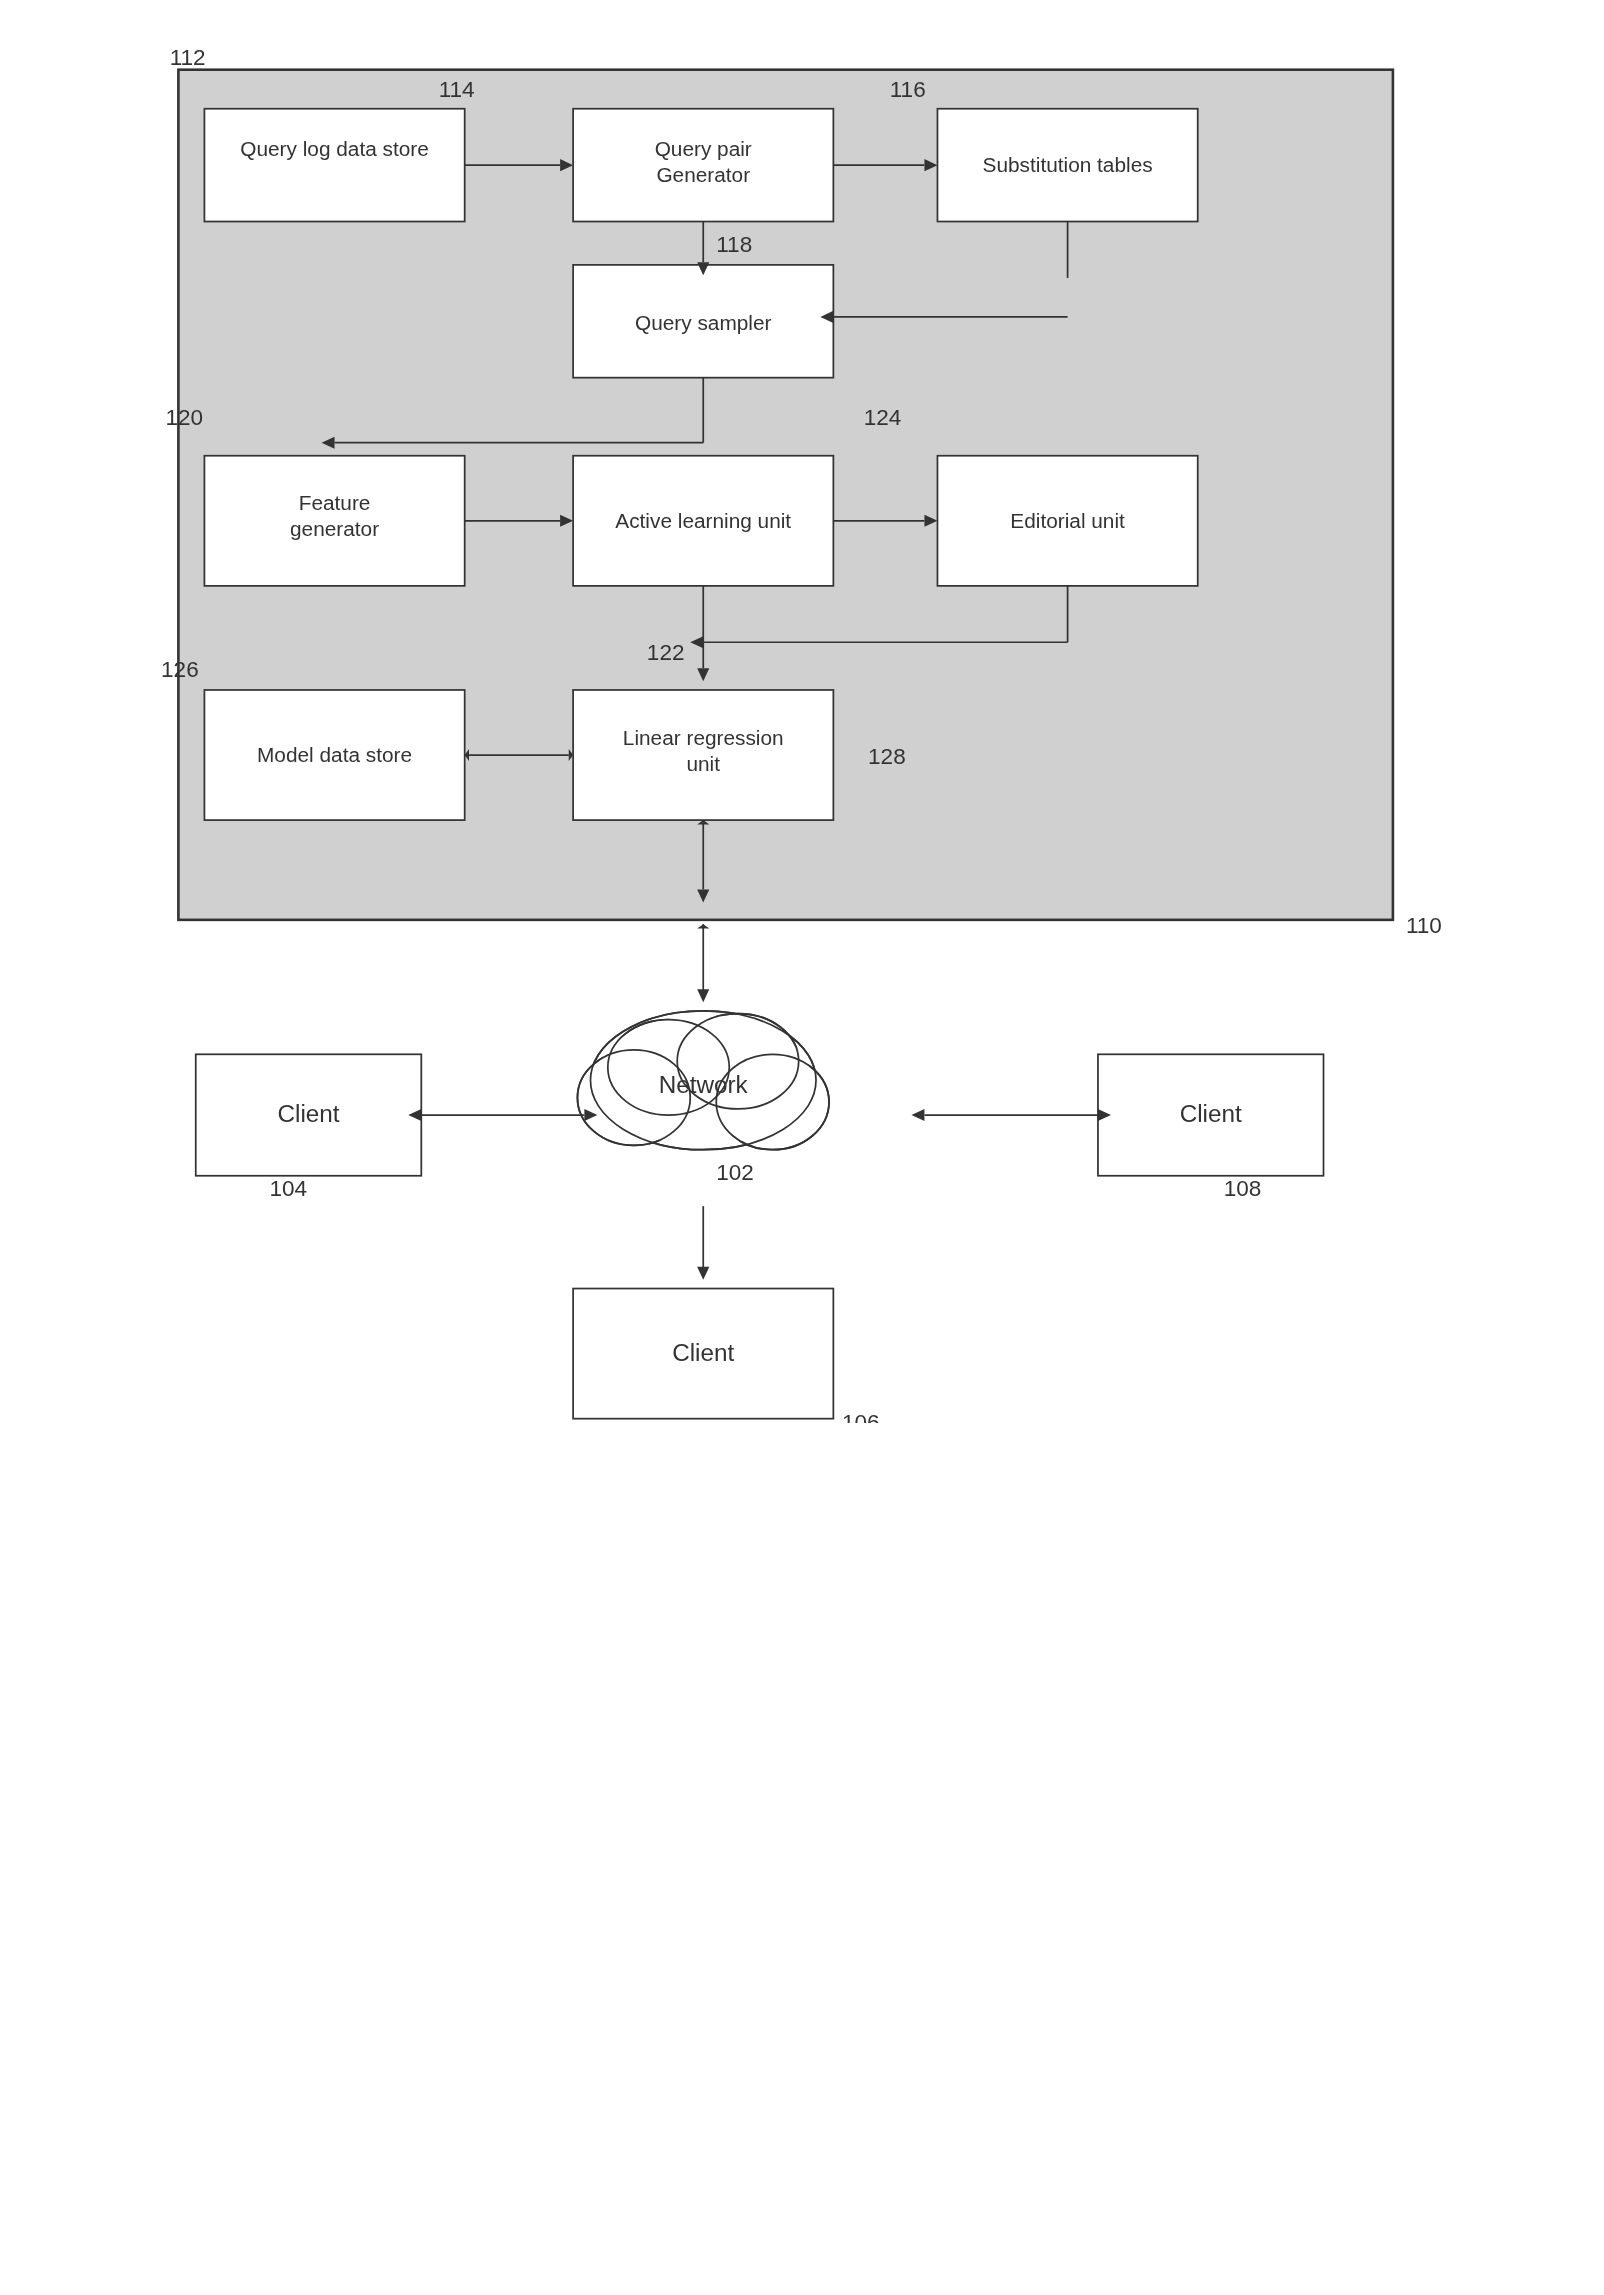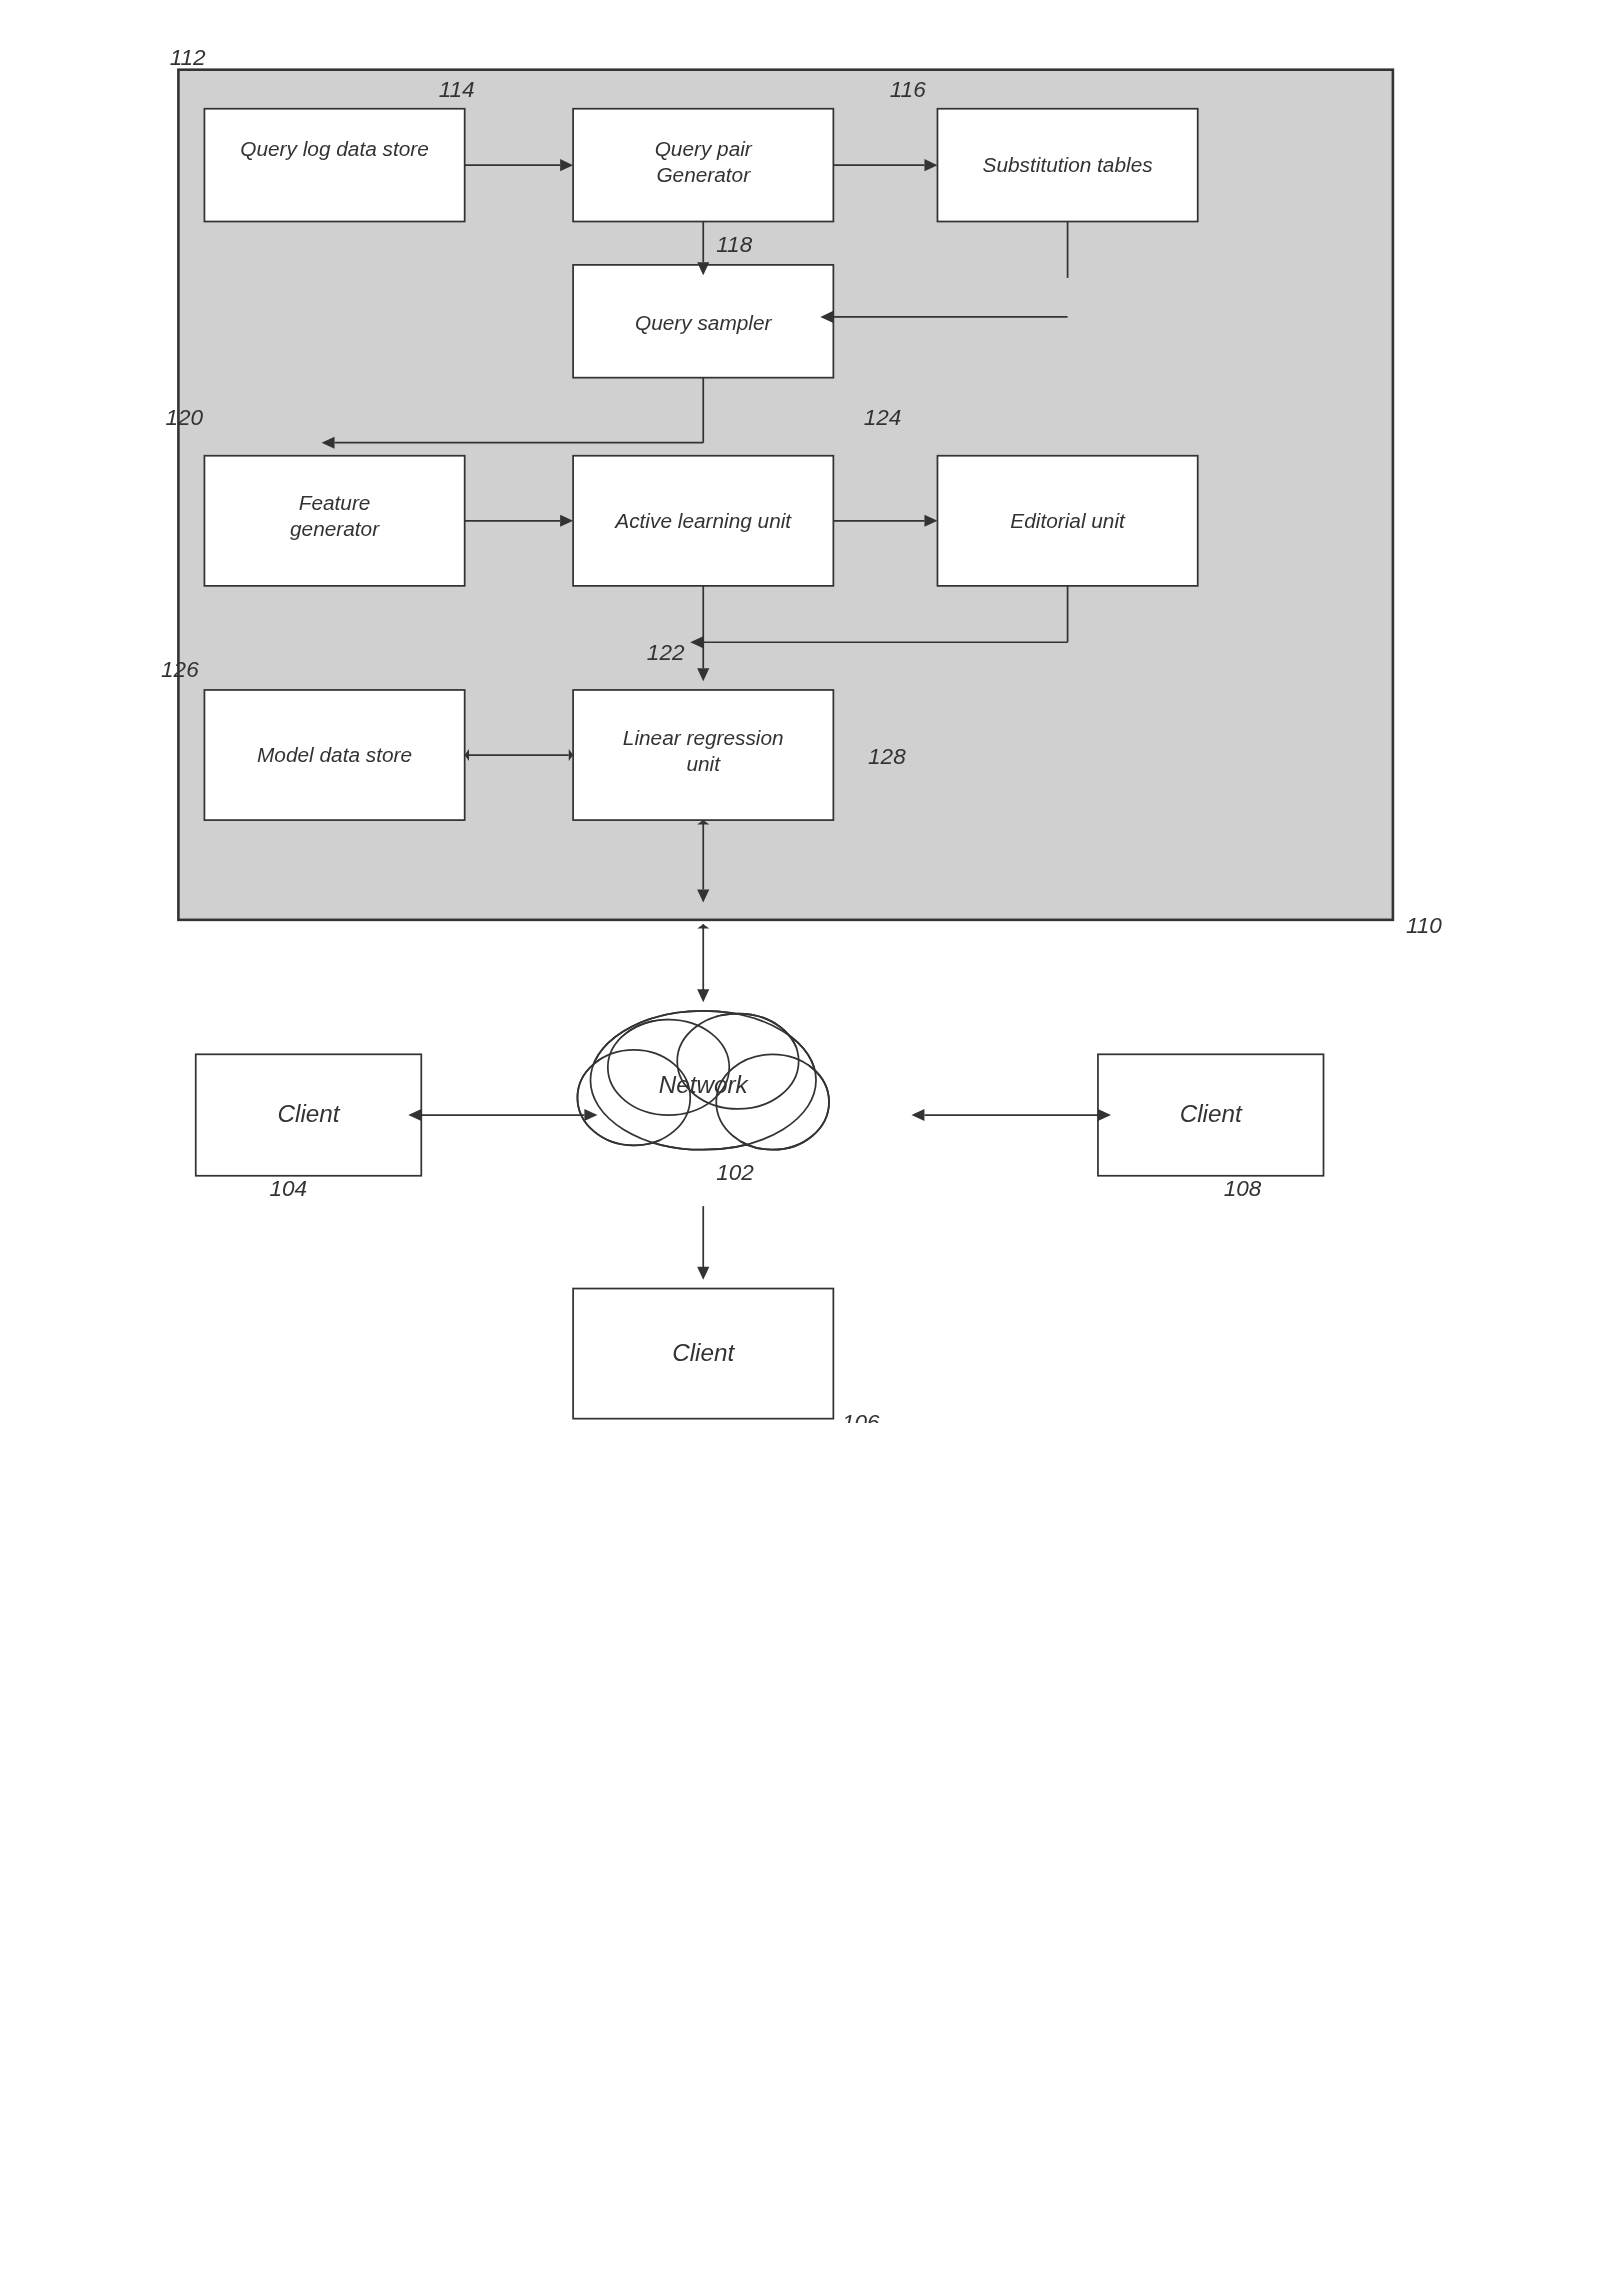--- a/index.html
+++ b/index.html
@@ -12,21 +12,20 @@
       flex-direction: column;
       align-items: center;
       padding: 35px 17.4px 52px 17.4px;
     }
 
     .diagram-container {
       width: 1388px;
       display: flex;
       flex-direction: column;
       align-items: center;
-      font-style: italic;
     }
 
     .main-svg {
       display: block;
     }
   </style>
 </head>
 <body>
 
 <div class="diagram-container">

